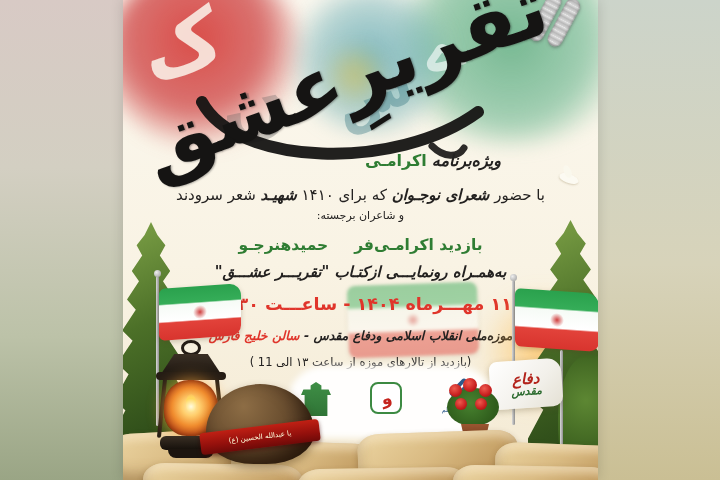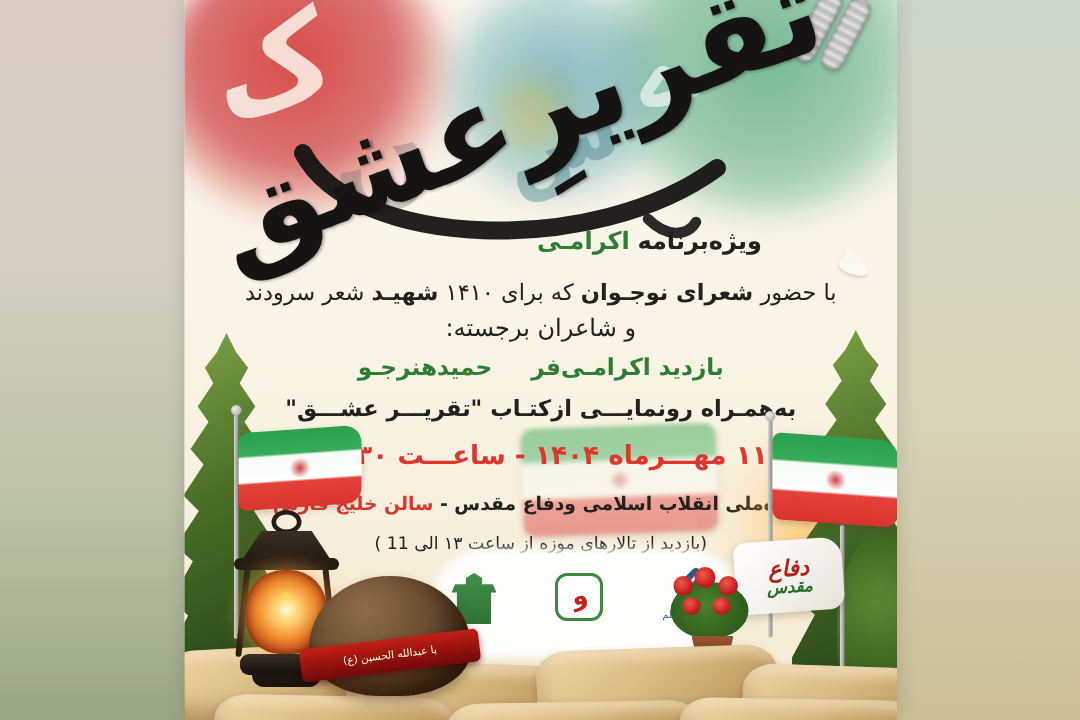--- a/index.html
+++ b/index.html
@@ -33,21 +33,21 @@
 
   
   .title-wrap { left:15px; top:-12px; width:440px; height:200px; }
   .title-text { position:absolute; left:18px; top:38px; width:400px;
     font-size:80px; font-weight:bold; color:#151413; direction:rtl; white-space:nowrap;
     transform:rotate(-20deg); transform-origin:50% 50%; letter-spacing:-2px;
     text-shadow:1px 1px 2px rgba(20,20,20,.35); }
 
   
   .rtl { direction:rtl; text-align:center; color:#232120; }
-  .bold { font-weight:bold; }
+  .bold { font-weight:bold;font-style:italic; }
   .green-t { color:#2f7d33; font-weight:bold; }
   .red-t { color:#e0352b; font-weight:bold; }
 
   
   .iran-flag { background:linear-gradient(to bottom,#2aa14d 0%,#35ad58 30%,#f6fbf6 33%,#ffffff 64%,#e2423a 67%,#d8342e 100%);
     box-shadow:0 2px 5px rgba(80,60,30,.25); }
   .iran-flag::after { content:""; position:absolute; left:50%; top:50%; width:14px; height:14px;
     margin:-7px 0 0 -7px; border-radius:50%;
     background:radial-gradient(circle, rgba(200,30,30,.85) 0%, rgba(200,30,30,0) 70%); }
   .pole { width:3px; background:linear-gradient(to right,#d9d9d9,#8f8f8f); border-radius:2px; }
@@ -173,21 +173,21 @@
     <div class="rtl" style="left:215px;top:151px;width:190px;font-size:16px;">
       <span class="bold">ویژه‌برنامه</span>
       <span class="green-t">اکرامـی</span>
     </div>
 
     <div class="iran-flag" style="left:225px;top:284px;width:130px;height:72px;opacity:.45;filter:blur(1.5px);transform:rotate(-2deg);border-radius:8px;"></div>
 
     <div class="rtl" style="left:25px;top:186px;width:425px;font-size:15px;">
       <span>با حضور </span><span class="bold">شعرای نوجـوان</span><span> که برای ۱۴۱۰ </span><span class="bold">شهیـد</span><span> شعر سرودند</span>
     </div>
-    <div class="rtl" style="left:25px;top:209px;width:425px;font-size:16px;">و شاعران برجسته:</div>
+    <div class="rtl" style="left:25px;top:209px;width:425px;font-size:11px;">و شاعران برجسته:</div>
 
     <div class="rtl" style="left:25px;top:236px;width:425px;font-size:15.5px;display:flex;flex-direction:row;justify-content:center;gap:26px;">
       <span class="green-t">بازدید اکرامـی‌فر</span>
       <span class="green-t">حمیدهنرجـو</span>
     </div>
 
     <div class="rtl bold" style="left:25px;top:263px;width:425px;font-size:15px;">به‌همـراه رونمایـــی ازکتـاب "تقریـــر عشـــق"</div>
 
     <div class="rtl red-t" style="left:25px;top:294px;width:425px;font-size:17.5px;">۱۱ مهـــرماه ۱۴۰۴ - ساعـــت ۱۵:۳۰</div>
     <div class="rtl bold" style="left:25px;top:328px;width:425px;font-size:12.5px;">

